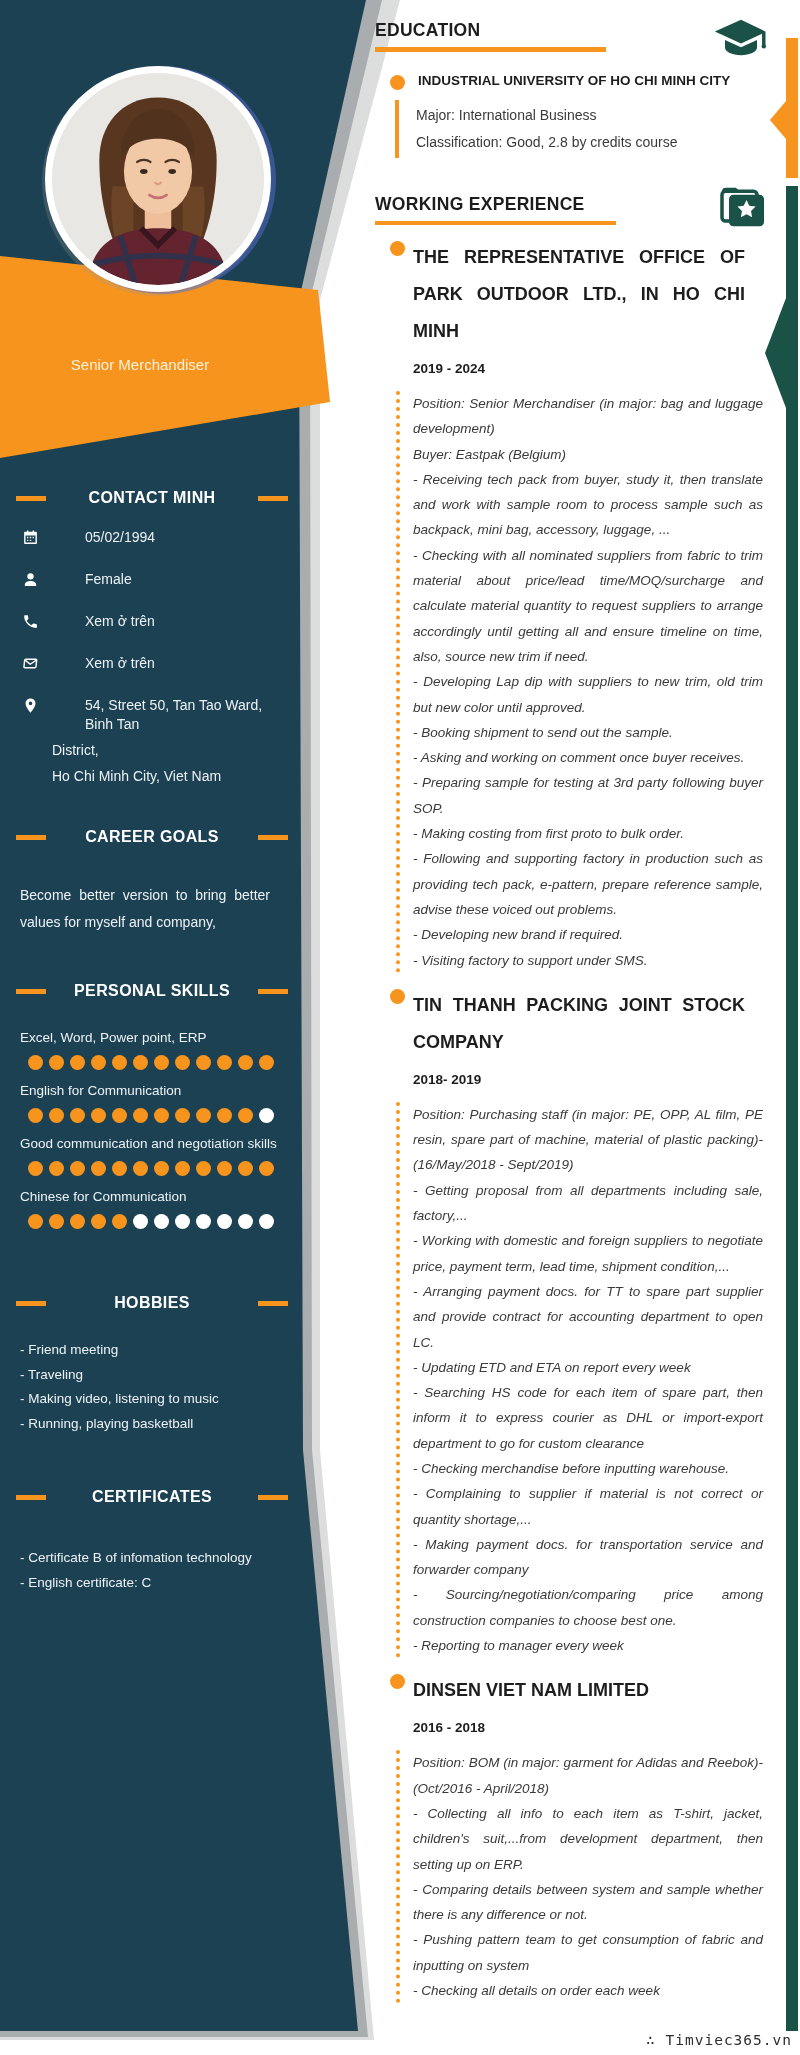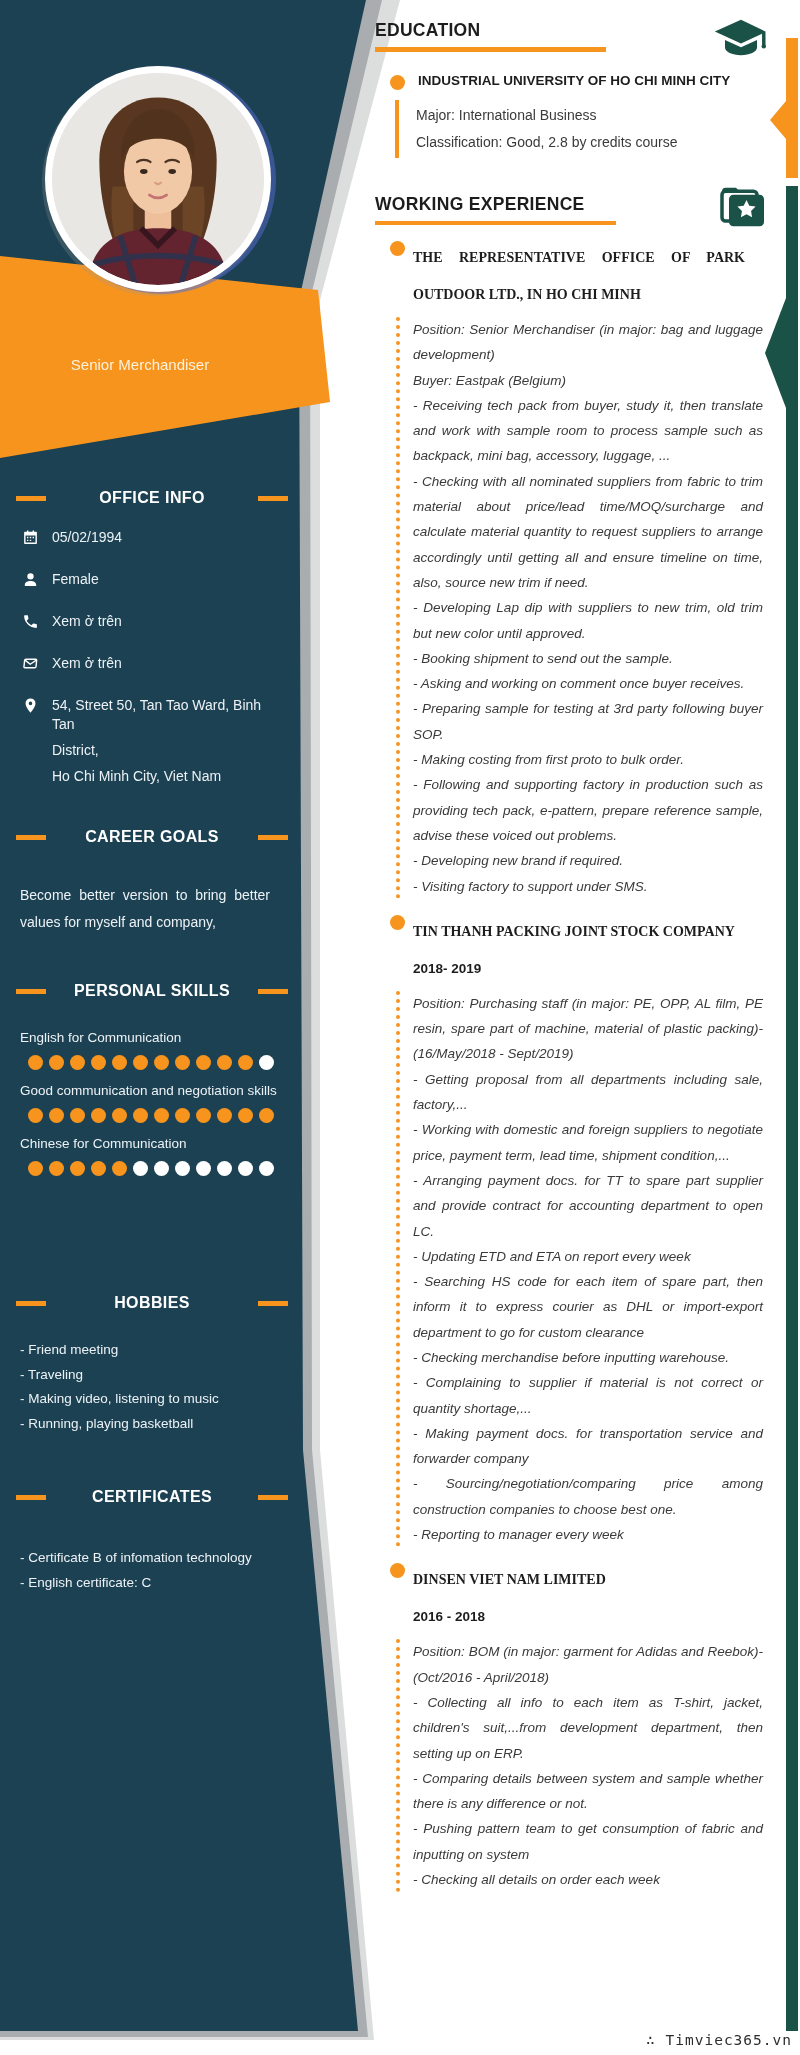--- a/index.html
+++ b/index.html
@@ -41,21 +41,21 @@
     letter-spacing:.4px;white-space:nowrap;}
   .sec-contact{top:489px;} .sec-career{top:828px;} .sec-skills{top:982px;gap:22px;}
   .sec-hobbies{top:1294px;} .sec-certs{top:1488px;}
 
   .contact-list{position:absolute;left:22px;top:528px;width:260px;}
   .c-row{display:flex;gap:13px;align-items:flex-start;margin-bottom:23px;
     color:var(--side-text);font-size:14px;line-height:19px;}
   .c-row .ic{flex:0 0 17px;height:17px;margin-top:1px;}
   .c-row .ic svg{display:block;width:17px;height:17px;}
   .c-row .c-lines div{line-height:26px;}
-  .c-row .c-lines div:first-child{line-height:19px;margin-bottom:3px;}
+  .c-row .c-lines div:first-child{line-height:19px;margin-bottom:3px;margin-left:33px;}
   .c-row.single .c-lines div:first-child{margin-bottom:0;}
 
   .career-text{position:absolute;left:20px;top:882px;width:250px;color:var(--side-text);
     font-size:14px;line-height:27px;text-align:justify;}
 
   .skills-list{position:absolute;left:20px;top:1030px;width:262px;}
   .skill-lbl{color:var(--side-text);font-size:13.5px;line-height:16px;white-space:nowrap;}
   .dots{margin:9px 0 13px 8px;line-height:0;white-space:nowrap;}
   .dot{display:inline-block;width:15px;height:15px;border-radius:50%;
     background:var(--orange);margin-right:6px;}
@@ -73,22 +73,22 @@
   .u-edu{width:231px;} .u-we{width:241px;}
   .entry{position:relative;margin-left:15px;padding-left:28px;margin-top:21px;}
   .entry::before{content:'';position:absolute;left:0;top:2px;width:15px;height:15px;
     border-radius:50%;background:var(--orange);}
   .school{font-size:13.5px;font-weight:bold;color:var(--ink);white-space:nowrap;}
   .edu-details{margin:12px 0 0 -23px;border-left:4.5px solid var(--orange);
     padding:2px 0 2px 17px;font-size:14px;line-height:27px;color:var(--body);}
   .job{position:relative;margin:14px 0 0 15px;padding-left:23px;}
   .job::before{content:'';position:absolute;left:0;top:2px;width:15px;height:15px;
     border-radius:50%;background:var(--orange);}
-  .job-company{font-size:14px;font-weight:bold;color:var(--ink);line-height:37px;
-    max-width:332px;text-align:justify;font-family:Liberation Serif, serif;}
+  .job-company{font-size:18px;font-weight:bold;color:var(--ink);line-height:37px;
+    max-width:332px;text-align:justify;}
   .job-period{font-size:13.5px;font-weight:bold;color:var(--ink);line-height:37px;}
   .job-desc{margin-left:-17px;margin-top:4px;border-left:4px dotted var(--orange);
     padding-left:13px;font-size:13.5px;line-height:25.3px;color:var(--body);text-align:justify;}
   .job-desc p{margin:0;font-style:italic;}
 
   
   .sec-icon{position:absolute;}
   .icon-cap{left:714px;top:18px;width:54px;height:44px;}
   .icon-folder{left:720px;top:186px;width:46px;height:42px;}
   .sec-icon svg{display:block;width:100%;height:100%;}
@@ -140,21 +140,21 @@
         </g>
         <path d="M94 164l18 18 18-18" fill="none" stroke="#38161f" stroke-width="6"></path>
       </g>
     </svg>
   </div>
 
   <div class="person-sub">Senior Merchandiser</div>
 
   <div class="side-sec sec-contact">
     <span class="dash"></span>
-    <span class="lbl">OFFICE INFO</span>
+    <span class="lbl">CONTACT MINH</span>
     <span class="dash"></span>
   </div>
   <div class="contact-list">
       <div class="c-row single">
         <span class="ic">
           <svg viewBox="0 0 24 24">
             <path fill="#fff" d="M7 2h2v3H7zM15 2h2v3h-2zM4 4h16a1 1 0 011 1v15a1 1 0 01-1 1H4a1 1 0 01-1-1V5a1 1 0 011-1zm1 5v10h14V9H5zm2 2h2v2H7zm4 0h2v2h-2zm4 0h2v2h-2zm-8 4h2v2H7zm4 0h2v2h-2z"></path>
           </svg>
         </span>
         <div class="c-lines">
@@ -214,20 +214,24 @@
     <span class="dash"></span>
   </div>
   <div class="career-text">Become better version to bring better values for myself and company,</div>
 
   <div class="side-sec sec-skills">
     <span class="dash"></span>
     <span class="lbl">PERSONAL SKILLS</span>
     <span class="dash"></span>
   </div>
   <div class="skills-list">
+      <div class="skill">
+        <div class="skill-lbl">Excel, Word, Power point, ERP</div>
+        <div class="dots"><span class="dot"></span><span class="dot"></span><span class="dot"></span><span class="dot"></span><span class="dot"></span><span class="dot"></span><span class="dot"></span><span class="dot"></span><span class="dot"></span><span class="dot"></span><span class="dot"></span><span class="dot"></span></div>
+      </div>
       <div class="skill">
         <div class="skill-lbl">English for Communication</div>
         <div class="dots"><span class="dot"></span><span class="dot"></span><span class="dot"></span><span class="dot"></span><span class="dot"></span><span class="dot"></span><span class="dot"></span><span class="dot"></span><span class="dot"></span><span class="dot"></span><span class="dot"></span><span class="dot off"></span></div>
       </div>
       <div class="skill">
         <div class="skill-lbl">Good communication and negotiation skills</div>
         <div class="dots"><span class="dot"></span><span class="dot"></span><span class="dot"></span><span class="dot"></span><span class="dot"></span><span class="dot"></span><span class="dot"></span><span class="dot"></span><span class="dot"></span><span class="dot"></span><span class="dot"></span><span class="dot"></span></div>
       </div>
       <div class="skill">
         <div class="skill-lbl">Chinese for Communication</div>
@@ -266,20 +270,21 @@
         <div>Major: International Business</div>
         <div>Classification: Good, 2.8 by credits course</div>
       </div>
     </div>
 
     <h2 class="we">WORKING EXPERIENCE</h2>
     <div class="underline u-we"></div>
     <div id="jobs">
         <div class="job">
           <div class="job-company">THE REPRESENTATIVE OFFICE OF PARK OUTDOOR LTD., IN HO CHI MINH</div>
+          <div class="job-period">2019 - 2024</div>
           <div class="job-desc">
             <p>Position: Senior Merchandiser (in major: bag and luggage development)</p>
             <p>Buyer: Eastpak (Belgium)</p>
             <p>- Receiving tech pack from buyer, study it, then translate and work with sample room to process sample such as backpack, mini bag, accessory, luggage, ...</p>
             <p>- Checking with all nominated suppliers from fabric to trim material about price/lead time/MOQ/surcharge and calculate material quantity to request suppliers to arrange accordingly until getting all and ensure timeline on time, also, source new trim if need.</p>
             <p>- Developing Lap dip with suppliers to new trim, old trim but new color until approved.</p>
             <p>- Booking shipment to send out the sample.</p>
             <p>- Asking and working on comment once buyer receives.</p>
             <p>- Preparing sample for testing at 3rd party following buyer SOP.</p>
             <p>- Making costing from first proto to bulk order.</p>

